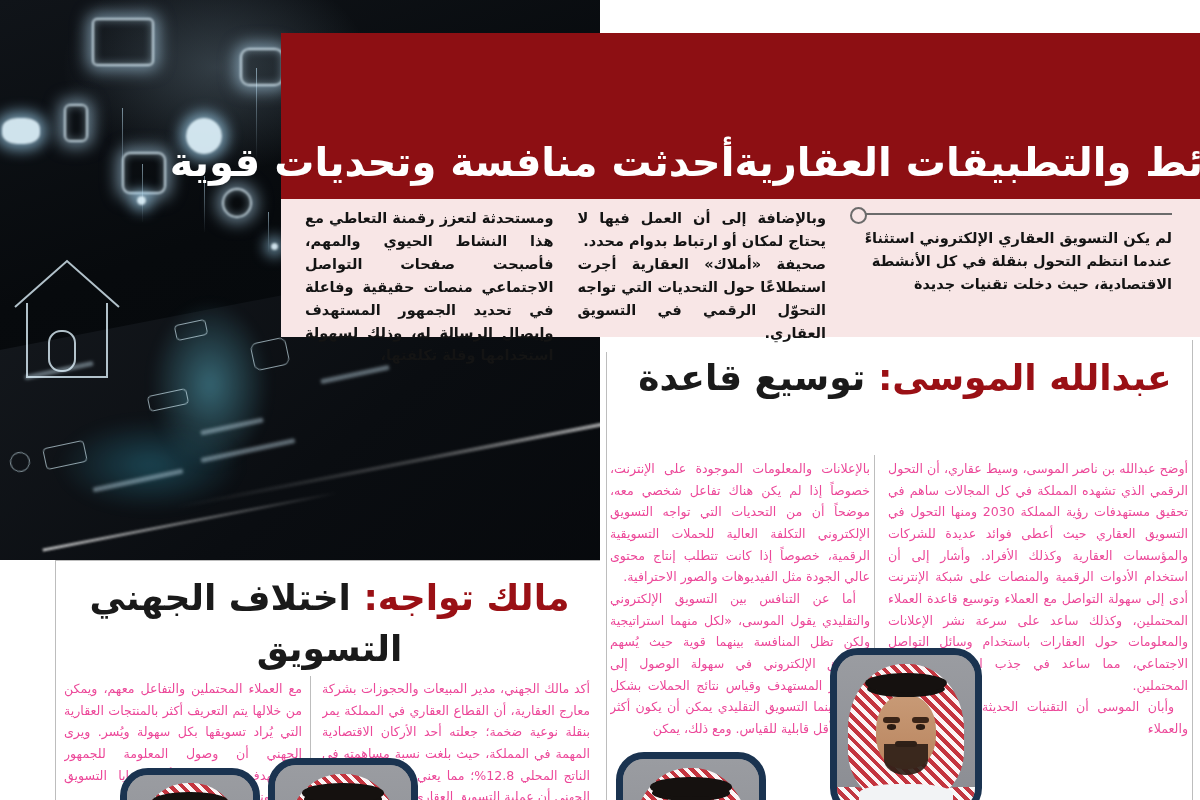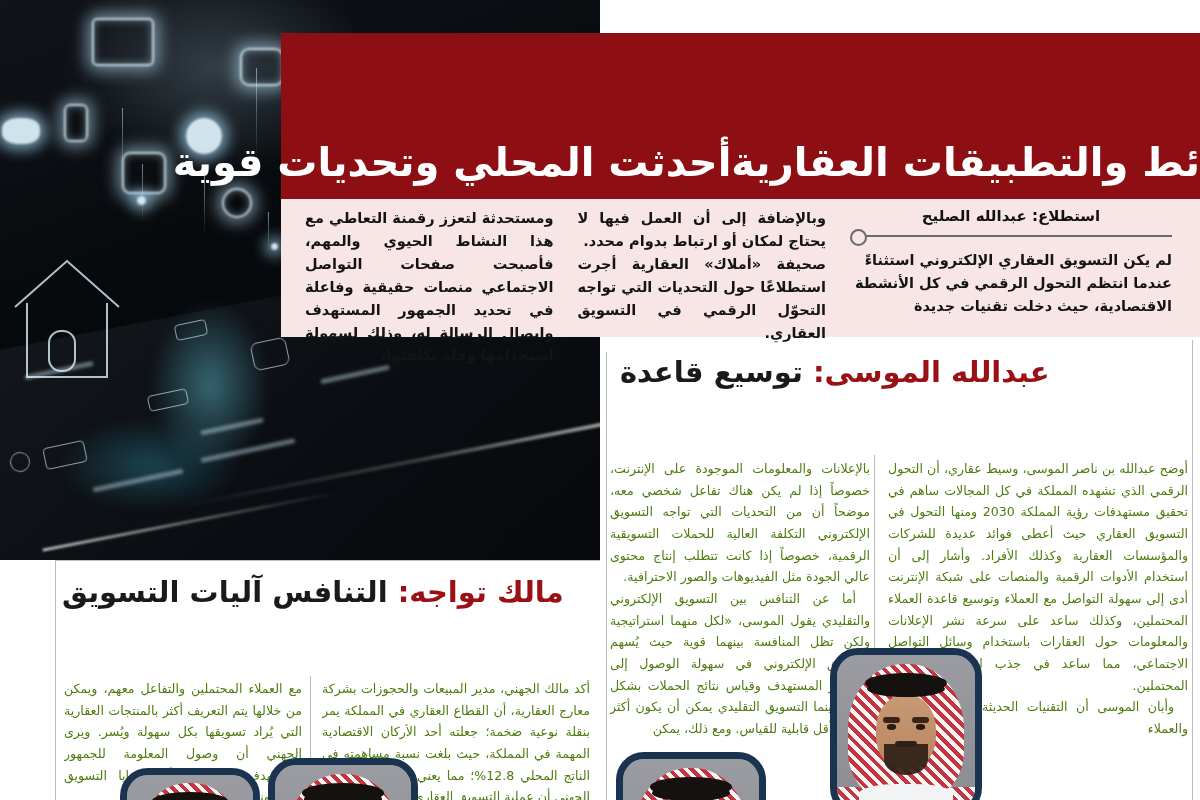--- a/index.html
+++ b/index.html
@@ -229,35 +229,35 @@
   .hrule {
     position: absolute;
     height: 1px;
     background: #bdbdbd;
   }
 
   
   .section-head {
     position: absolute;
     direction: rtl;
-    text-align: left;
-    font-size: 29px;
+    text-align: center;
+    font-size: 36px;
     font-weight: bold;
     line-height: 1.42;
     color: #1a1a1a;
   }
   .section-head .who { color: #9A1015; }
 
   
   .col {
     position: absolute;
     direction: rtl;
     font-size: 12.6px;
     line-height: 1.72;
-    color: #4d7c0f;
+    color: #ec4899;
     text-align: justify;
     text-align-last: right;
     overflow: hidden;
   }
   .col p { margin: 0 0 0 0; }
   .col p + p { text-indent: 14px; }
 
   
   .portrait {
     position: absolute;
@@ -384,31 +384,30 @@
         </g>
       </svg>
     </div>
   </div>
 
   <div class="vrule" style="left:55px; top:560px; height:240px;"></div>
   <div class="hrule" style="left:55px; top:560px; width:545px;"></div>
 
   <div class="headline-banner">
     <div class="headline-line">الوسائط والتطبيقات العقارية</div>
-    <div class="headline-line">أحدثت المحلي وتحديات قوية</div>
+    <div class="headline-line">أحدثت منافسة وتحديات قوية</div>
   </div>
 
   <div class="intro-box">
     <div class="intro-col byline-col">
-      <div class="byline-name">استطلاع: عبدالله الصليح</div>
       <div class="byline-rule">
         <span class="bar"></span>
         <span class="knob"></span>
       </div>
-      <div class="intro-text lead">لم يكن التسويق العقاري الإلكتروني استثناءً عندما انتظم التحول الرقمي في كل الأنشطة الاقتصادية، حيث دخلت تقنيات جديدة</div>
+      <div class="intro-text lead">لم يكن التسويق العقاري الإلكتروني استثناءً عندما انتظم التحول بنقلة في كل الأنشطة الاقتصادية، حيث دخلت تقنيات جديدة</div>
     </div>
     <div class="intro-col">
       <div class="intro-text" style="white-space:pre-line;">وبالإضافة إلى أن العمل فيها لا يحتاج لمكان أو ارتباط بدوام محدد.
 صحيفة «أملاك» العقارية أجرت استطلاعًا حول التحديات التي تواجه التحوّل الرقمي في التسويق العقاري.</div>
     </div>
     <div class="intro-col">
       <div class="intro-text">ومستحدثة لتعزز رقمنة التعاطي مع هذا النشاط الحيوي والمهم، فأصبحت صفحات التواصل الاجتماعي منصات حقيقية وفاعلة في تحديد الجمهور المستهدف وإيصال الرسالة له، وذلك لسهولة استخدامها وقلة تكلفتها،</div>
     </div>
   </div>
 
@@ -449,21 +448,21 @@
   <div class="portrait" style="left:616px; top:752px; width:150px; height:165px;">
     <div class="bg"></div>
     <div class="ghutra-back"></div>
     <div class="face"></div>
 
     <div class="igal"></div>
 
   </div>
 
   <div class="section-head" style="left:62px; top:572px; width:535px;">
-    <span class="who">مالك تواجه:</span><span> التنافس آليات التسويق</span>
+    <span class="who">مالك تواجه:</span><span> اختلاف الجهني التسويق</span>
   </div>
 
   <div class="vrule" style="left:310px; top:676px; height:124px;"></div>
 
   <div class="col" style="left:322px; top:678px; width:268px; height:122px;">
     <p>أكد مالك الجهني، مدير المبيعات والحجوزات بشركة معارج العقارية، أن القطاع العقاري في المملكة يمر بنقلة نوعية ضخمة؛ جعلته أحد الأركان الاقتصادية المهمة في المملكة، حيث بلغت نسبة مساهمته في الناتج المحلي 12.8%؛ مما يعني قوة تأثيره، وأبان الجهني أن عملية التسويق العقاري في هذا</p>
   </div>
 
   <div class="col" style="left:64px; top:678px; width:238px; height:122px;">
     <p>مع العملاء المحتملين والتفاعل معهم، ويمكن من خلالها يتم التعريف أكثر بالمنتجات العقارية التي يُراد تسويقها بكل سهولة ويُسر. ويرى الجهني أن وصول المعلومة للجمهور المستهدف يعتبر من أهم مزايا التسويق الإلكتروني.</p>

